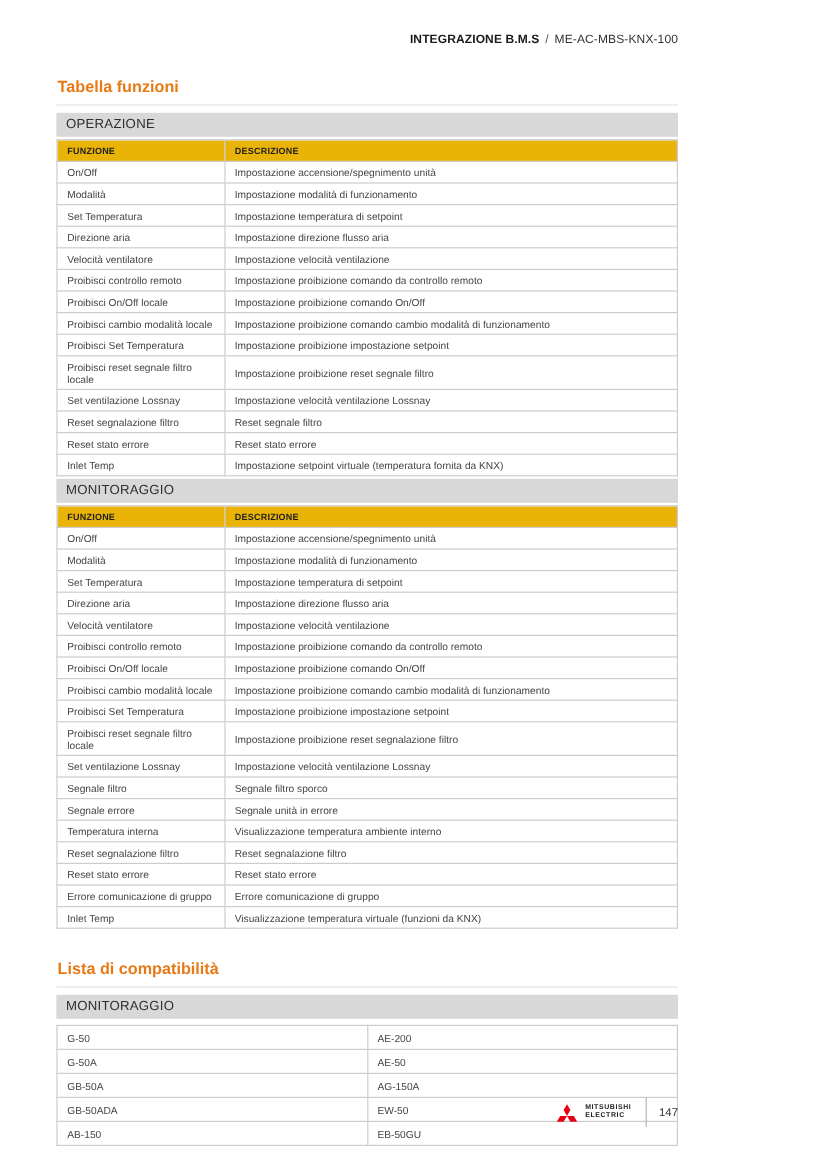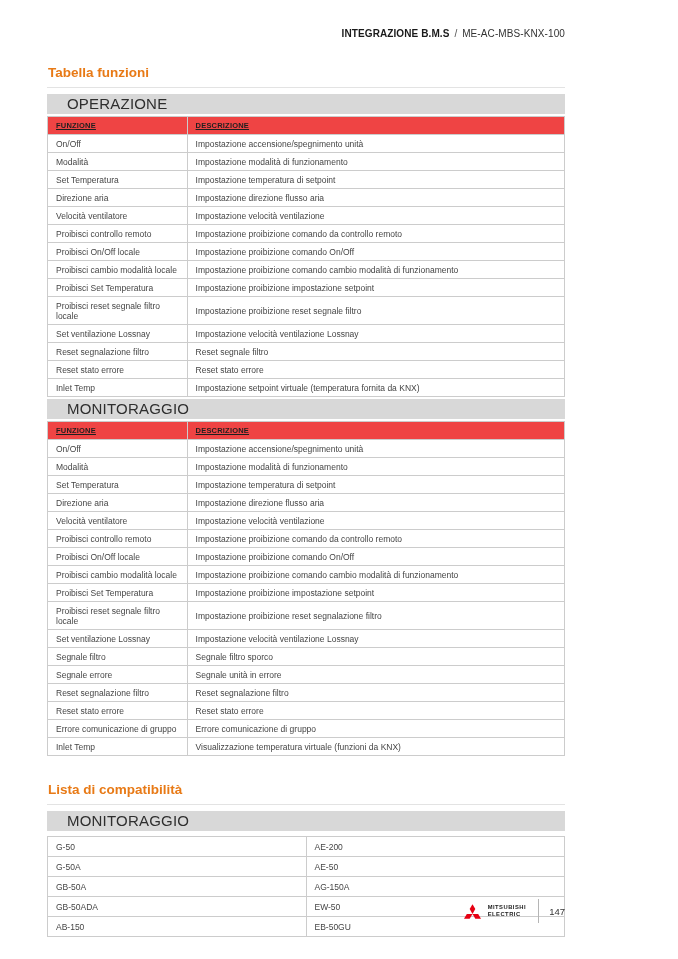--- a/index.html
+++ b/index.html
@@ -26,50 +26,50 @@
     font-size: 13.5px; font-weight: bold;
     padding: 0 0 7px 1px;
     border-bottom: 1px solid #e3e3e3;
     margin-bottom: 6px;
   }
 
   
   .section-bar {
     background: var(--section-bar-bg, #d8d8d8);
     height: 20px; line-height: 20px;
-    padding-left: 20px;
-    font-size: 15px; color: #2e2e2e;
+    padding-left: 8px;
+    font-size: 11px; color: #2e2e2e;
     letter-spacing: .2px;
   }
   .section-bar.mid { margin-top: 2px; }
 
   
   table { width: 100%; border-collapse: collapse; table-layout: fixed; background: #fff; }
   .fn-table { margin-top: 2px; }
   .fn-table th, .fn-table td { border: 1px solid var(--table-border, #cccccc); text-align: left; vertical-align: middle; }
   .fn-table th {
     font-size: 7.5px; font-weight: bold; color: #1f1f1f;
-    padding: 4px 8px; letter-spacing: .2px; background: #ef4444; text-decoration: underline;
+    padding: 4px 8px; letter-spacing: .2px; background: #eab308;
   }
   .fn-table td { font-size: 8.5px; color: #454545; padding: 3.5px 8px; height: 16px; }
   .fn-table col.c1 { width: 27%; }
   .fn-table col.c2 { width: 73%; }
 
   
   .compat-table { margin-top: 5px; }
   .compat-table td {
     border: 1px solid var(--table-border, #cccccc);
     font-size: 8.5px; color: #454545;
     padding: 4.5px 8px; height: 17px;
   }
   .compat-table col { width: 50%; }
 
   
   .doc-footer {
-    position: absolute; bottom: 36px; right: 47px;
+    position: absolute; bottom: 20px; right: 47px;
     display: flex; align-items: center; gap: 7px;
   }
   .logo { color: var(--brand-red, #e60012); display: inline-flex; }
   .logo svg { width: 17px; height: 15px; display: block; }
   .brand { display: flex; flex-direction: column; justify-content: center; }
   .brand span {
     font-size: 5.8px; font-weight: bold; color: #1a1a1a;
     letter-spacing: .5px; line-height: 1.25;
   }
   .footer-divider { width: 1px; height: 24px; background: #b5b5b5; margin: 0 3px 0 5px; }
@@ -254,20 +254,24 @@
           <tr>
             <td>Segnale filtro</td>
             <td>Segnale filtro sporco</td>
           </tr>
 
           <tr>
             <td>Segnale errore</td>
             <td>Segnale unità in errore</td>
           </tr>
 
+          <tr>
+            <td>Temperatura interna</td>
+            <td>Visualizzazione temperatura ambiente interno</td>
+          </tr>
 
           <tr>
             <td>Reset segnalazione filtro</td>
             <td>Reset segnalazione filtro</td>
           </tr>
 
           <tr>
             <td>Reset stato errore</td>
             <td>Reset stato errore</td>
           </tr>

